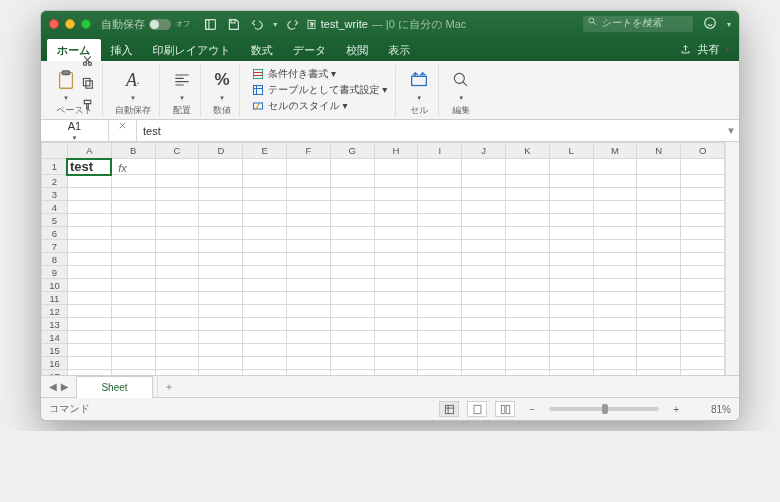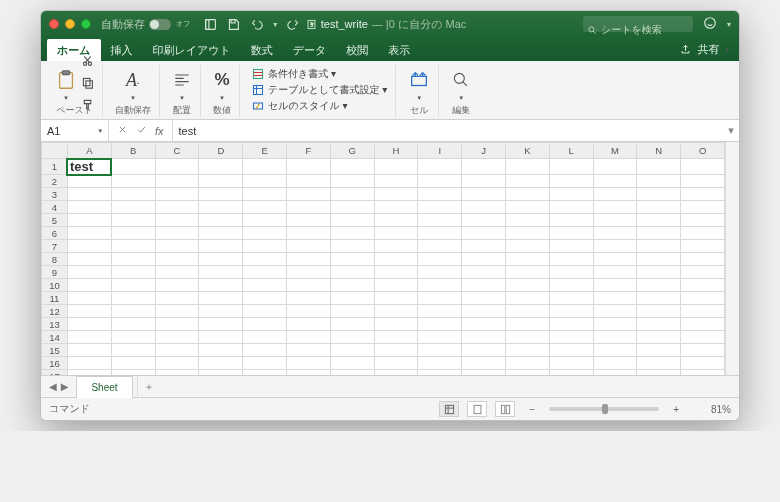--- a/index.html
+++ b/index.html
@@ -14,21 +14,21 @@
   .dot.grn{background:#28c840;border:1px solid #1a9a2f;}
   .tb-autosave{margin-left:10px;color:#b8ceba;display:flex;align-items:center;gap:4px;}
   .switch{width:22px;height:11px;border-radius:6px;background:#688a6d;display:flex;align-items:center;padding:1px;}
   .switch .knob{width:9px;height:9px;border-radius:50%;background:#d5e5d8;}
   .switchlabel{font-size:7px;color:#b8ceba;margin-left:1px;}
   .tb-icons{display:flex;gap:10px;margin-left:14px;align-items:center;}
   .tb-icons svg{width:13px;height:13px;display:block;}
   .tb-title{position:absolute;left:0;right:8px;display:flex;justify-content:center;align-items:center;gap:4px;color:#e6f0e8;pointer-events:none;}
   .tb-title .dim{color:#a2c3a8;}
   .tb-right{margin-left:auto;display:flex;align-items:center;gap:10px;}
-  .search{display:flex;align-items:center;background:rgba(255,255,255,.13);height:16px;border-radius:3px;padding:12px 6px 0 4px;gap:4px;color:#bfdac3;font-size:10px;width:110px;}
+  .search{display:flex;align-items:flex-start;background:rgba(255,255,255,.13);height:16px;border-radius:3px;padding:0 6px 0 4px;gap:4px;color:#bfdac3;font-size:10px;width:110px;font-style:italic;}
   .search svg{width:10px;height:10px;}
   
   .tabsrow{height:24px;background:linear-gradient(#1e6334,#185a2e);display:flex;align-items:flex-end;padding-left:6px;color:#dff0e3;font-size:11px;}
   .tab{padding:4px 10px 3px;cursor:pointer;}
   .tab.active{background:#fff;color:#1e6334;border-radius:2px 2px 0 0;font-weight:600;}
   .tabs-spacer{flex:1;}
   .share{display:flex;align-items:center;gap:6px;padding:0 10px 4px;}
   .share svg{width:11px;height:11px;}
   
   .ribbon{display:flex;align-items:stretch;background:#f4f4f4;border-bottom:1px solid #cfcfcf;padding:4px 6px 2px;gap:4px;}
@@ -38,39 +38,39 @@
   .group .gl{font-size:9px;color:#666;margin-top:1px;}
   .bigico{display:flex;flex-direction:column;align-items:center;gap:0;}
   .bigico .box{height:28px;display:flex;align-items:center;}
   .caret{font-size:7px;color:#555;}
   .smallstack{display:flex;flex-direction:column;gap:4px;justify-content:center;}
   .format-list{display:flex;flex-direction:column;gap:2px;font-size:10px;color:#444;justify-content:center;}
   .fl-row{display:flex;align-items:center;gap:4px;white-space:nowrap;}
   .fl-row svg{width:12px;height:12px;}
   
   .fxbar{height:22px;border-bottom:1px solid #cfcfcf;display:flex;align-items:center;background:#fff;font-size:11px;}
-  .namebox{width:68px;height:22px;border-right:1px solid #d6d6d6;display:flex;align-items:center;padding:0 6px;justify-content:space-between;color:#333;}
-  .fx-btns{display:flex;align-items:center;gap:8px;padding:0 8px;border-right:1px solid #d6d6d6;height:22px;color:#888;}
+  .namebox{width:68px;height:22px;border-right:1px solid #d6d6d6;display:flex;align-items:center;padding:0 6px;justify-content:space-between;color:#333;flex-direction:column;}
+  .fx-btns{display:flex;align-items:center;gap:8px;padding:0 8px;border-right:1px solid #d6d6d6;height:22px;color:#888;flex-direction:column;}
   .fx-btns svg{width:11px;height:11px;}
   .fx-input{flex:1;padding:0 6px;color:#333;}
   .fx-expand{width:16px;text-align:center;color:#888;}
   
   .sheet-wrap{display:flex;height:234px;overflow:hidden;background:#fff;border-bottom:1px solid #cfcfcf;}
   .sheet{border-collapse:collapse;table-layout:fixed;font-size:11px;color:#333;}
   .sheet th,.sheet td{border:1px solid #d9d9d9;}
   .sheet thead th{height:16px;background:#eee;color:#555;font-weight:400;font-size:9.5px;}
   .rowh{width:26px;background:#eee;color:#555;text-align:center;font-size:9.5px;font-weight:400;height:13px;}
   .sheet thead th:first-child{background:#eee;}
   .sheet td{width:44px;height:13px;padding:0 2px;vertical-align:middle;}
   td.sel{outline:2px solid #1a7a34;outline-offset:-1px;background:#fff;font-weight:600;font-size:13px;}
   .scroll-v{width:14px;background:#f4f4f4;border-left:1px solid #dcdcdc;}
   
   .tabstrip{height:22px;background:#f4f4f4;border-bottom:1px solid #cfcfcf;display:flex;align-items:center;font-size:10px;}
   .navarr{display:flex;gap:4px;padding:0 8px;color:#7a7a7a;}
-  .sheettab{height:22px;padding:0 14px;display:flex;align-items:center;border:1px solid #cfcfcf;border-bottom:none;background:#fff;color:#1e6334;border-radius:0;margin-bottom:-1px;}
+  .sheettab{height:22px;padding:0 24px;display:flex;align-items:center;border:1px solid #cfcfcf;border-bottom:none;background:#fff;color:#1e6334;border-radius:0;margin-bottom:-1px;}
   .addsheet{width:24px;display:flex;align-items:center;justify-content:center;color:#7a7a7a;border-left:1px solid #dcdcdc;height:22px;margin-left:4px;}
   .tabstrip .scroll-h{flex:1;}
   
   .status{height:22px;background:#f4f4f4;display:flex;align-items:center;font-size:10px;color:#666;padding:0 8px;gap:8px;}
   .status .spacer{flex:1;}
   .viewbtn{width:20px;height:16px;border:1px solid #cfcfcf;display:flex;align-items:center;justify-content:center;background:#fff;}
   .viewbtn.active{background:#e8e8e8;}
   .zoomslider{width:110px;height:4px;background:#cfcfcf;border-radius:2px;position:relative;}
   .zoomslider .th{position:absolute;left:48%;top:-3px;width:6px;height:10px;background:#9a9a9a;border-radius:2px;}
   svg{stroke:currentColor;fill:none;stroke-width:1.4;}

